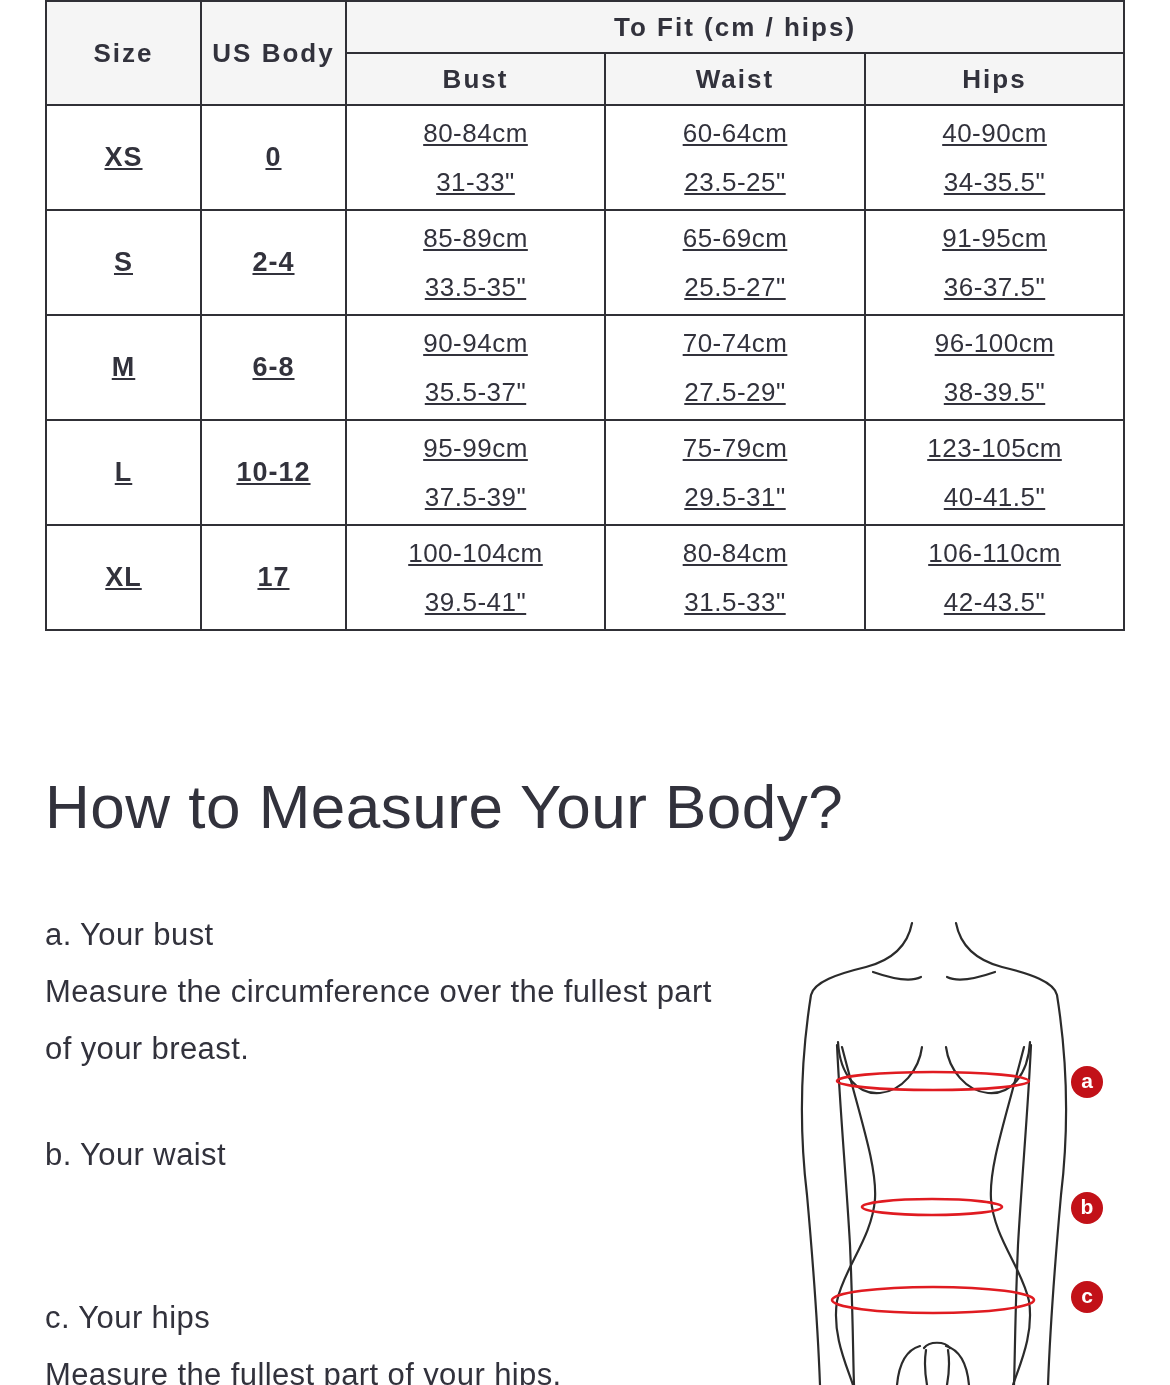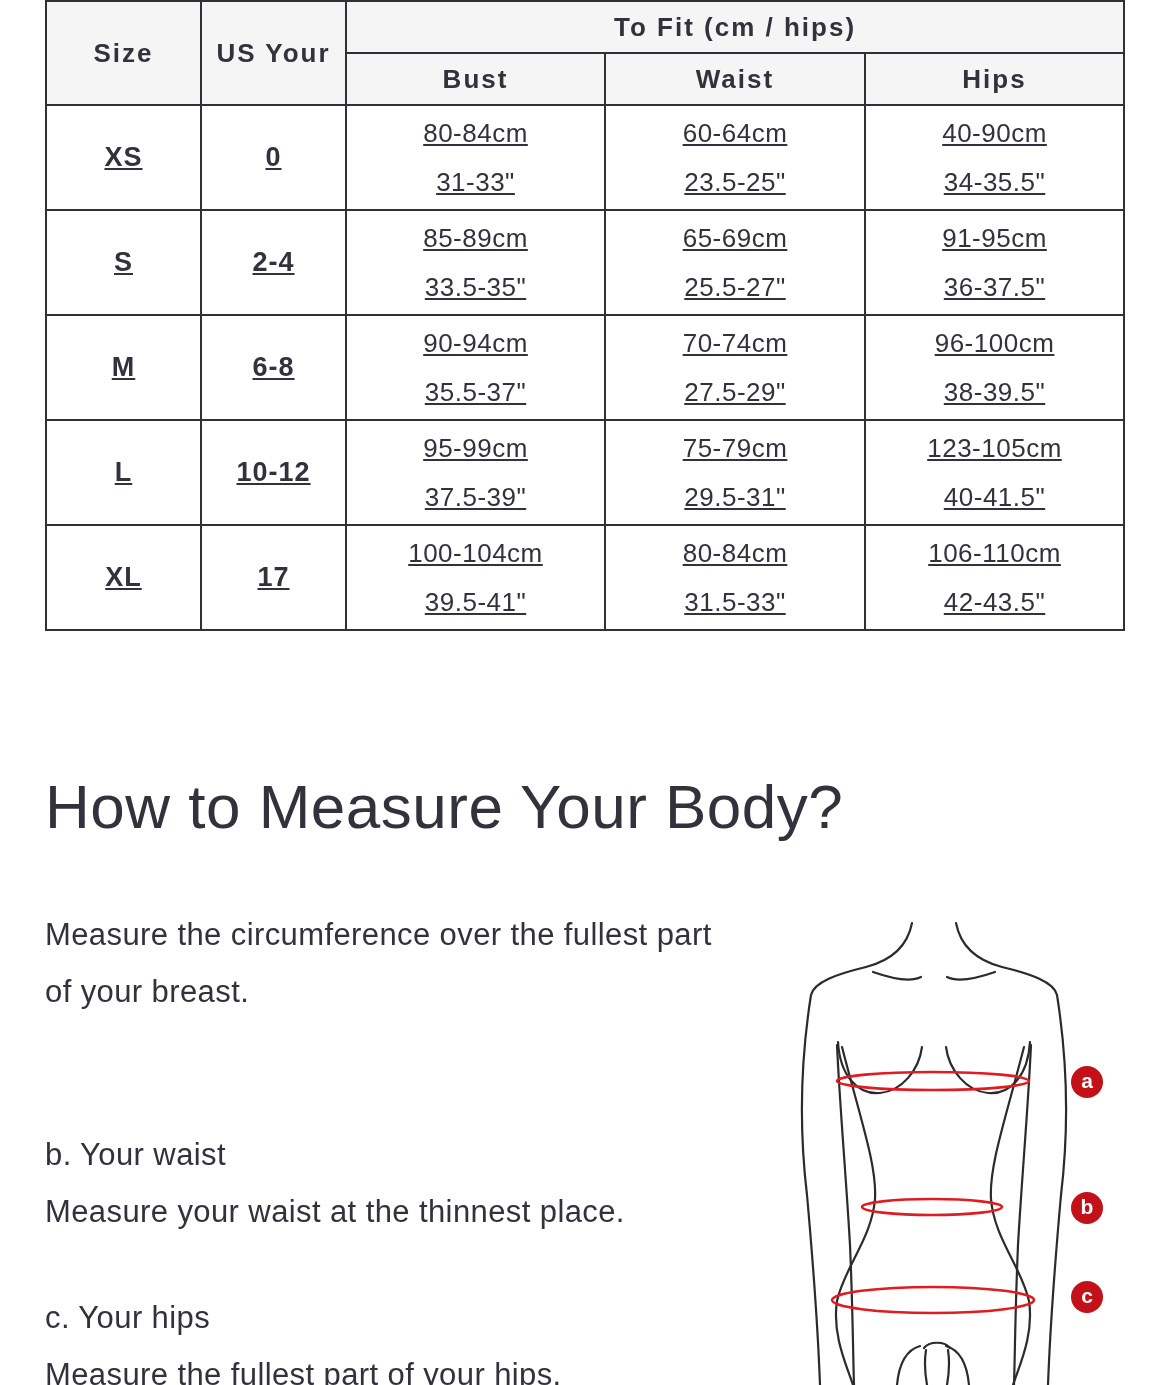--- a/index.html
+++ b/index.html
@@ -66,21 +66,21 @@
     <colgroup>
       <col style="width:155px">
         <col style="width:145px">
       <col style="width:259px">
         <col style="width:260px">
         <col style="width:259px">
     </colgroup>
     <thead>
       <tr>
         <th rowspan="2">Size</th>
-        <th rowspan="2">US Your</th>
+        <th rowspan="2">US Body</th>
         <th colspan="3">To Fit (cm / hips)</th>
       </tr>
       <tr>
         <th>Bust</th>
         <th>Waist</th>
         <th>Hips</th>
       </tr>
     </thead>
     <tbody>
       <tr>
@@ -162,25 +162,25 @@
           <div>106-110cm</div>
           <div>42-43.5"</div>
         </td>
       </tr>
     </tbody>
   </table>
 
   <div class="title">How to Measure Your Body?</div>
 
   <div class="section" id="sec-a">
+    <div class="label">a. Your bust</div>
     <div class="desc">Measure the circumference over the fullest part of your breast.</div>
   </div>
   <div class="section" id="sec-b">
     <div class="label">b. Your waist</div>
-    <div class="desc">Measure your waist at the thinnest place.</div>
   </div>
   <div class="section" id="sec-c">
     <div class="label">c. Your hips</div>
     <div class="desc">Measure the fullest part of your hips.</div>
   </div>
 
   <svg class="figure-svg" viewBox="0 0 390 490">
     <g fill="none" stroke="#2b2b2b" stroke-width="2.2" stroke-linecap="round">
 
       <path d="M132,28 C127,54 109,66 86,72 C57,79 34,87 31,100 C21,163 19,233 27,300 C32,356 38,436 40,490"></path>

